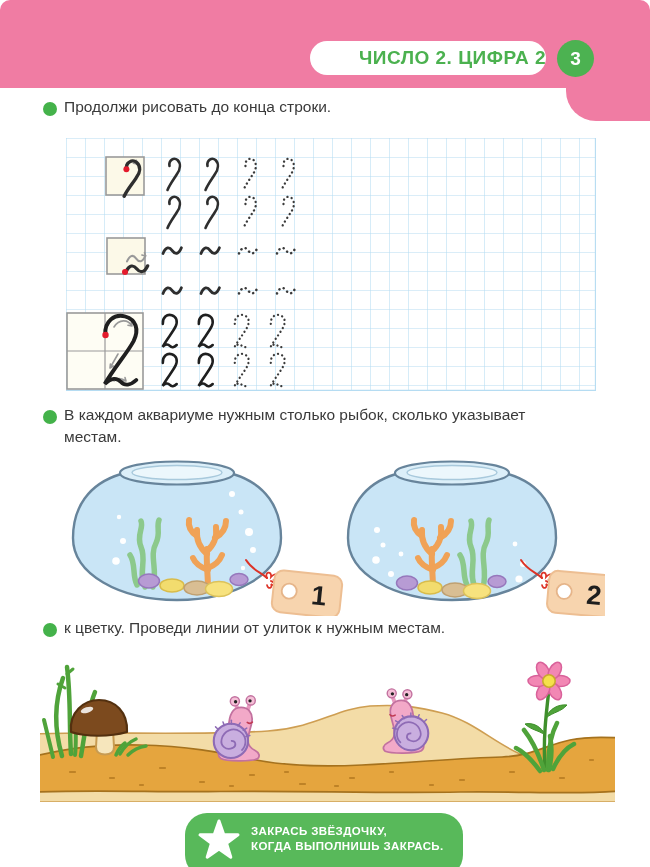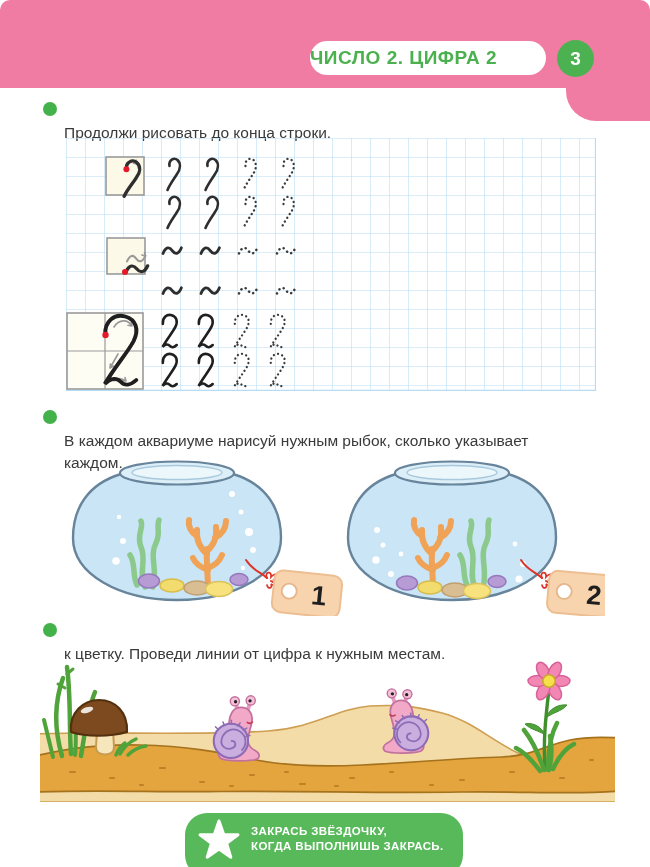--- a/index.html
+++ b/index.html
@@ -6,29 +6,29 @@
   body{width:650px;height:867px;overflow:hidden;background:#fff;
        font-family:"Liberation Sans", sans-serif;}
   .page{position:relative;width:650px;height:867px;background:#fff;overflow:hidden;}
 
   
   .hdr-band{position:absolute;left:0;top:0;width:650px;height:88px;background:#F07CA3;
             border-radius:10px 10px 0 0;}
   .hdr-tab{position:absolute;right:0;top:88px;width:84px;height:33px;background:#F07CA3;
            border-bottom-left-radius:30px;}
   .title-pill{position:absolute;left:310px;top:41px;width:236px;height:34px;background:#fff;
-              border-radius:17px;display:flex;align-items:center;justify-content:flex-start;}
+              border-radius:17px;display:flex;align-items:center;justify-content:flex-end;}
   .title-pill span{color:#4BB14F;font-weight:bold;font-size:19px;letter-spacing:.5px;}
   .page-badge{position:absolute;left:557px;top:40px;width:37px;height:37px;border-radius:50%;
               background:#4CB251;display:flex;align-items:center;justify-content:center;
               color:#fff;font-weight:bold;font-size:19px;}
 
   
   .bullet{position:absolute;width:14px;height:14px;border-radius:50%;background:#44B24A;}
-  .task-text{position:absolute;left:64px;width:566px;color:#3A3A3A;font-size:15.5px;line-height:22px;margin-top:26px;}
+  .task-text{position:absolute;left:64px;width:566px;color:#3A3A3A;font-size:15.5px;line-height:22px;}
   .task-text div{white-space:nowrap;}
 
   .abs{position:absolute;}
 
   
   .footer{position:absolute;left:185px;top:813px;width:278px;height:64px;background:#58B95A;
           border-radius:22px;}
   .footer-text{position:absolute;left:66px;top:11px;color:#fff;font-weight:bold;
                font-size:11.5px;line-height:15px;letter-spacing:.4px;}
 </style>
@@ -192,22 +192,22 @@
     <g stroke-linecap="round" fill="none">
       <use href="#g-two" transform="translate(94,215) scale(0.47)" stroke="#1F1F1F" stroke-width="5.5"></use>
       <use href="#g-two" transform="translate(130,215) scale(0.47)" stroke="#1F1F1F" stroke-width="5.5"></use>
       <use href="#g-two" transform="translate(166,215) scale(0.47)" stroke="#3A3A3A" stroke-width="4.8" stroke-dasharray="0.2 9"></use>
       <use href="#g-two" transform="translate(202,215) scale(0.47)" stroke="#3A3A3A" stroke-width="4.8" stroke-dasharray="0.2 9"></use>
     </g>
   </svg>
 
   <div class="bullet" style="left:43px;top:410px"></div>
   <div class="task-text" style="top:404px">
-    <div>В каждом аквариуме нарисуй нужным рыбок, сколько указывает</div>
-    <div>каждом.</div>
+    <div>В каждом аквариуме нужным столько рыбок, сколько указывает</div>
+    <div>местам.</div>
   </div>
 
   <svg class="abs" style="left:45px;top:448px" width="560" height="168" viewBox="0 0 560 168">
 
     <g>
       <use href="#bowl"></use>
       <use href="#seaweed"></use>
       <use href="#coral"></use>
       <use href="#pebbles"></use>
       <g fill="#fff">
@@ -253,21 +253,21 @@
       </g>
       <g transform="translate(537,146) rotate(5)">
         <use href="#tag"></use>
         <text x="12" y="9.5" text-anchor="middle" font-family="Liberation Sans, sans-serif" font-size="27" font-weight="bold" fill="#1E1E1E">2</text>
       </g>
     </g>
   </svg>
 
   <div class="bullet" style="left:43px;top:623px"></div>
   <div class="task-text" style="top:617px">
-    <div>к цветку. Проведи линии от цифра к нужным местам.</div>
+    <div>к цветку. Проведи линии от улиток к нужным местам.</div>
   </div>
 
   <svg class="abs" style="left:40px;top:660px" width="575" height="142" viewBox="0 0 575 142">
     <path d="M-5,74 C60,71 150,76 228,71 C278,67 295,49 330,46 C365,44 382,48 402,53 C432,61 452,81 478,93 C500,103 540,99 580,99 L580,142 L-5,142 Z" fill="#F3DCA7" stroke="#CE9E52" stroke-width="1.6"></path>
     <path d="M-5,96 C30,88 60,84 100,85 C150,86 182,93 216,100 C250,106.5 282,107 322,105 C380,102 422,98 462,97 C492,96 506,85 530,80 C550,76 566,77 580,78 L580,131 C540,135 480,131 420,132 C340,133.5 260,130.5 180,131.5 C120,132.5 60,129.5 -5,132 Z" fill="#E5A53E" stroke="#A5721E" stroke-width="1.7"></path>
     <path d="M30,112 h5 M70,118 h4 M120,108 h5 M160,122 h4 M210,115 h4 M260,124 h5 M310,118 h4 M350,112 h3 M420,120 h4 M470,112 h4 M520,118 h4 M550,100 h3 M100,125 h3 M190,126 h3 M390,125 h3 M245,112 h3 M295,126 h3" stroke="#BE8226" stroke-width="2.2" stroke-linecap="round" fill="none"></path>
 
     <g stroke="#4FA33A" stroke-linecap="round" fill="none">
       <path d="M22,96 C15,72 13,46 23,18" stroke-width="4.5"></path>
       <path d="M31,94 C29,64 31,38 27,7" stroke-width="4.5"></path>

